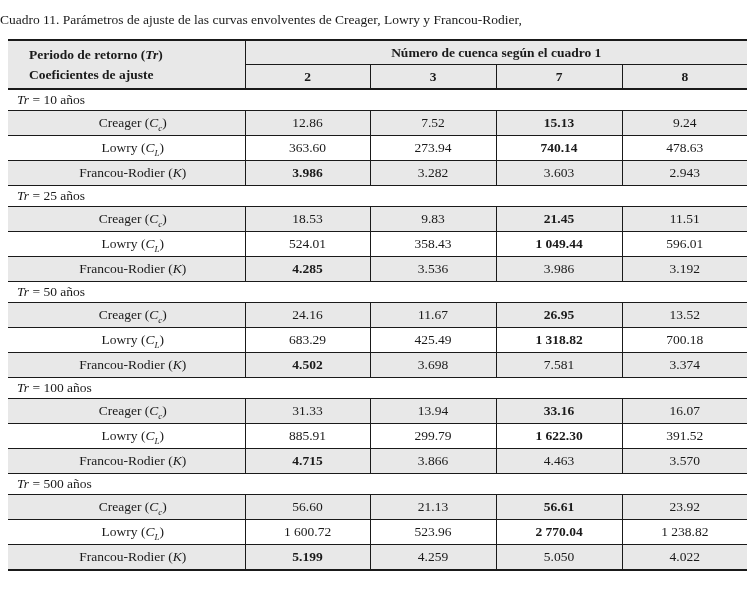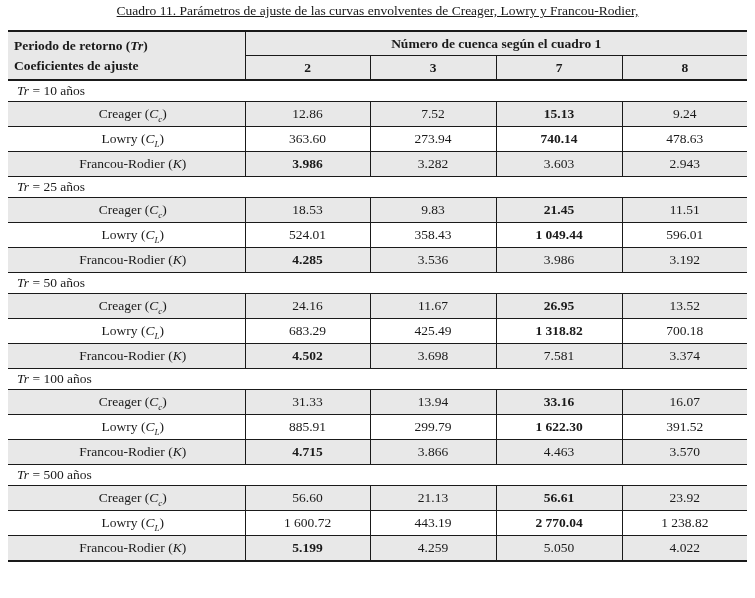--- a/index.html
+++ b/index.html
@@ -8,24 +8,24 @@
     background: #ffffff;
   }
   body {
     width: 755px;
     height: 598px;
     font-family: "Liberation Serif", "DejaVu Serif", serif;
     color: #1a1a1a;
     overflow: hidden;
   }
   .caption {
-    text-align: center;
+    text-align: left;
     font-size: 13.5px;
     line-height: 21px;
-    text-decoration: underline;
+    padding-top: 9px;
   }
   table.params {
     border-collapse: collapse;
     table-layout: fixed;
     width: 739px;
     margin: 9px 8px 0 8px;
     font-size: 13.5px;
     border-top: 2px solid #1a1a1a;
     border-bottom: 2px solid #1a1a1a;
   }
@@ -36,21 +36,21 @@
     vertical-align: middle;
   }
   thead th {
     background: #e8e8e8;
     font-weight: bold;
     height: 23px;
     text-align: center;
   }
   th.left-head {
     text-align: left;
-    padding-left: 6px;
+    padding-left: 21px;
     line-height: 20px;
   }
   th.group { border-bottom: 1px solid #1a1a1a; }
   .vl { border-left: 1px solid #1a1a1a; }
   tr.section-row td {
     border-top: 1px solid #1a1a1a;
     background: #ffffff;
     height: 20px;
     text-align: left;
     padding-left: 9px;
@@ -212,21 +212,21 @@
     <tr class="data-row shaded">
       <td class="row-label"><span>Creager (</span><i>C</i><sub>c</sub><span>)</span></td>
       <td class="vl">56.60</td>
       <td class="vl">21.13</td>
       <td class="vl b">56.61</td>
       <td class="vl">23.92</td>
     </tr>
     <tr class="data-row plain">
       <td class="row-label"><span>Lowry (</span><i>C</i><sub>L</sub><span>)</span></td>
       <td class="vl">1 600.72</td>
-      <td class="vl">443.19</td>
+      <td class="vl">523.96</td>
       <td class="vl b">2 770.04</td>
       <td class="vl">1 238.82</td>
     </tr>
     <tr class="data-row shaded">
       <td class="row-label"><span>Francou-Rodier (</span><i>K</i><sub></sub><span>)</span></td>
       <td class="vl b">5.199</td>
       <td class="vl">4.259</td>
       <td class="vl">5.050</td>
       <td class="vl">4.022</td>
     </tr>

